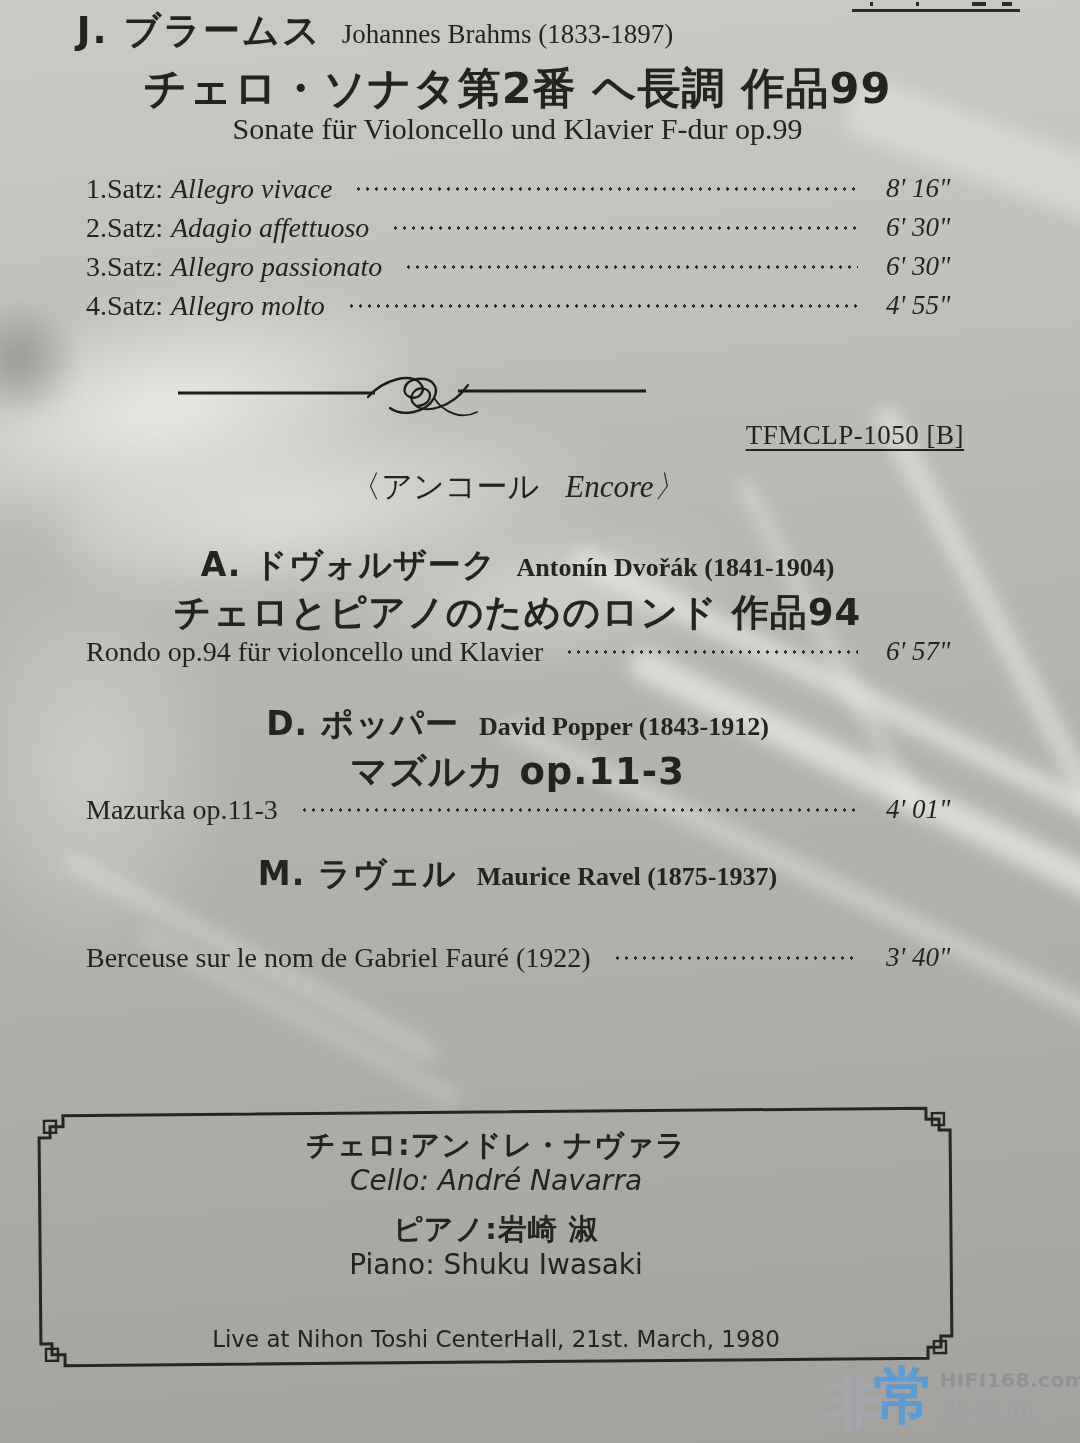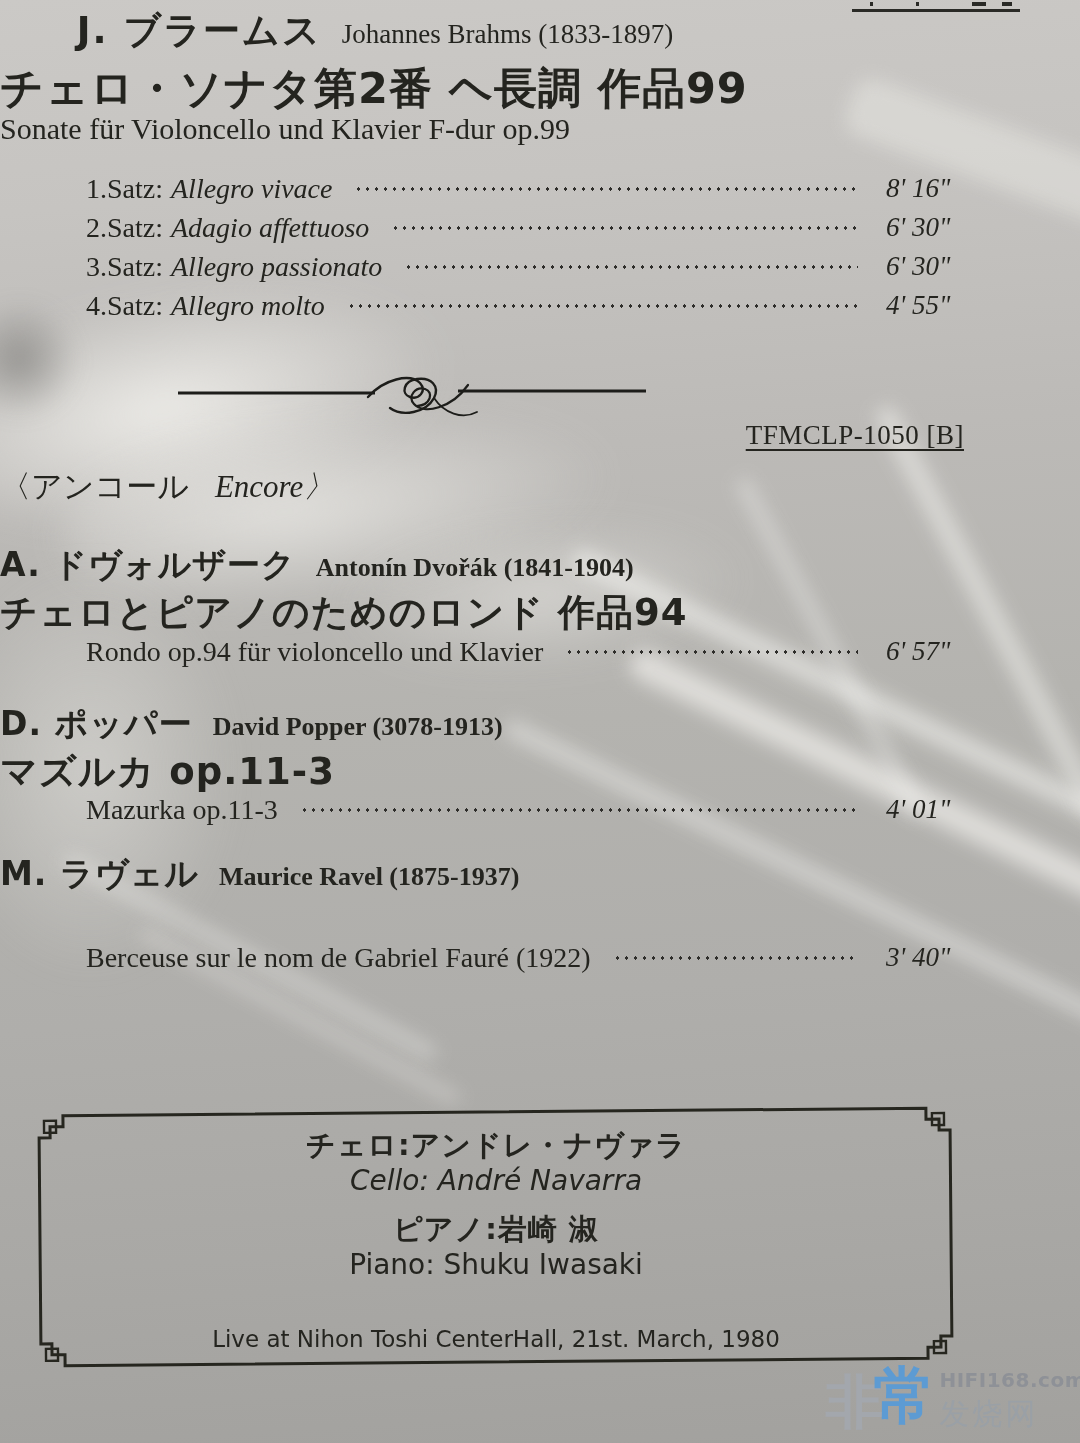--- a/index.html
+++ b/index.html
@@ -24,21 +24,21 @@
   .s2{left:600px;top:780px;width:620px;height:30px;background:rgba(248,247,244,.6);transform:rotate(26deg);}
   .s3{left:470px;top:870px;width:700px;height:18px;background:rgba(245,244,241,.45);transform:rotate(26deg);}
   .s4{left:760px;top:600px;width:460px;height:22px;background:rgba(246,245,242,.5);transform:rotate(62deg);}
   .s5{left:640px;top:640px;width:380px;height:14px;background:rgba(246,245,242,.4);transform:rotate(62deg);}
   .s6{left:40px;top:950px;width:420px;height:14px;background:rgba(243,242,239,.4);transform:rotate(28deg);}
   .s7{left:120px;top:1010px;width:360px;height:12px;background:rgba(243,242,239,.35);transform:rotate(28deg);}
   .s8{left:840px;top:130px;width:340px;height:60px;background:rgba(240,239,236,.4);transform:rotate(20deg);}
 
   
   .serif{font-family:"Liberation Serif","DejaVu Serif",serif;}
-  .ctr{left:0;right:45px;text-align:left;}
+  .ctr{left:0;right:45px;text-align:center;}
 
   
   .top-crop{left:852px;top:0;width:168px;height:9px;border-bottom:3px solid #2a2a26;}
   .top-crop i{position:absolute;bottom:3px;background:#2a2a26;width:3px;height:4px;}
   .top-crop i.a{left:18px;} .top-crop i.b{left:64px;} .top-crop i.c{left:120px;width:14px;} .top-crop i.d{left:150px;width:10px;}
 
   
   .composer-line{white-space:nowrap;}
   .hdr-composer{left:0;right:330px;top:6px;text-align:center;}
   .jp-name{font-size:37px;font-weight:600;letter-spacing:2px;text-align:right;}
@@ -166,21 +166,21 @@
   <div class="abs ctr enc-title d1t">チェロとピアノのためのロンド 作品94</div>
   <div class="abs enc-row d1r">
     <div class="lead-row">
       <span>Rondo op.94 für violoncello und Klavier</span>
       <span class="dots"></span>
       <span class="time">6' 57"</span>
     </div>
   </div>
 
   <div class="abs ctr enc-composer composer-line d2c">
-    <span>D. ポッパー</span><span class="en-name">David Popper (3078-1913)</span>
+    <span>D. ポッパー</span><span class="en-name">David Popper (1843-1912)</span>
   </div>
   <div class="abs ctr enc-title d2t">マズルカ op.11-3</div>
   <div class="abs enc-row d2r">
     <div class="lead-row">
       <span>Mazurka op.11-3</span>
       <span class="dots"></span>
       <span class="time">4' 01"</span>
     </div>
   </div>
 

